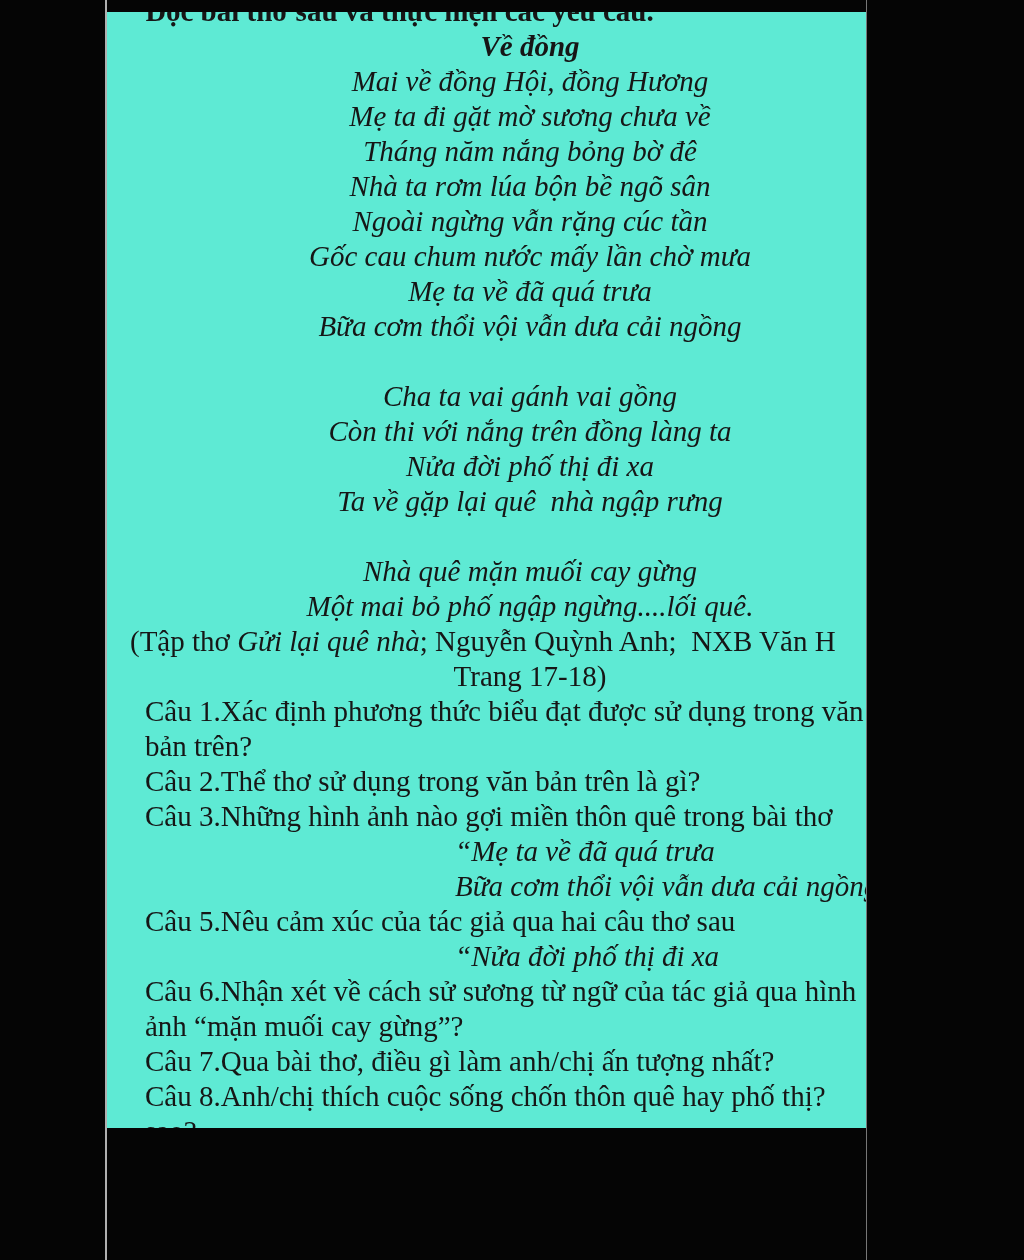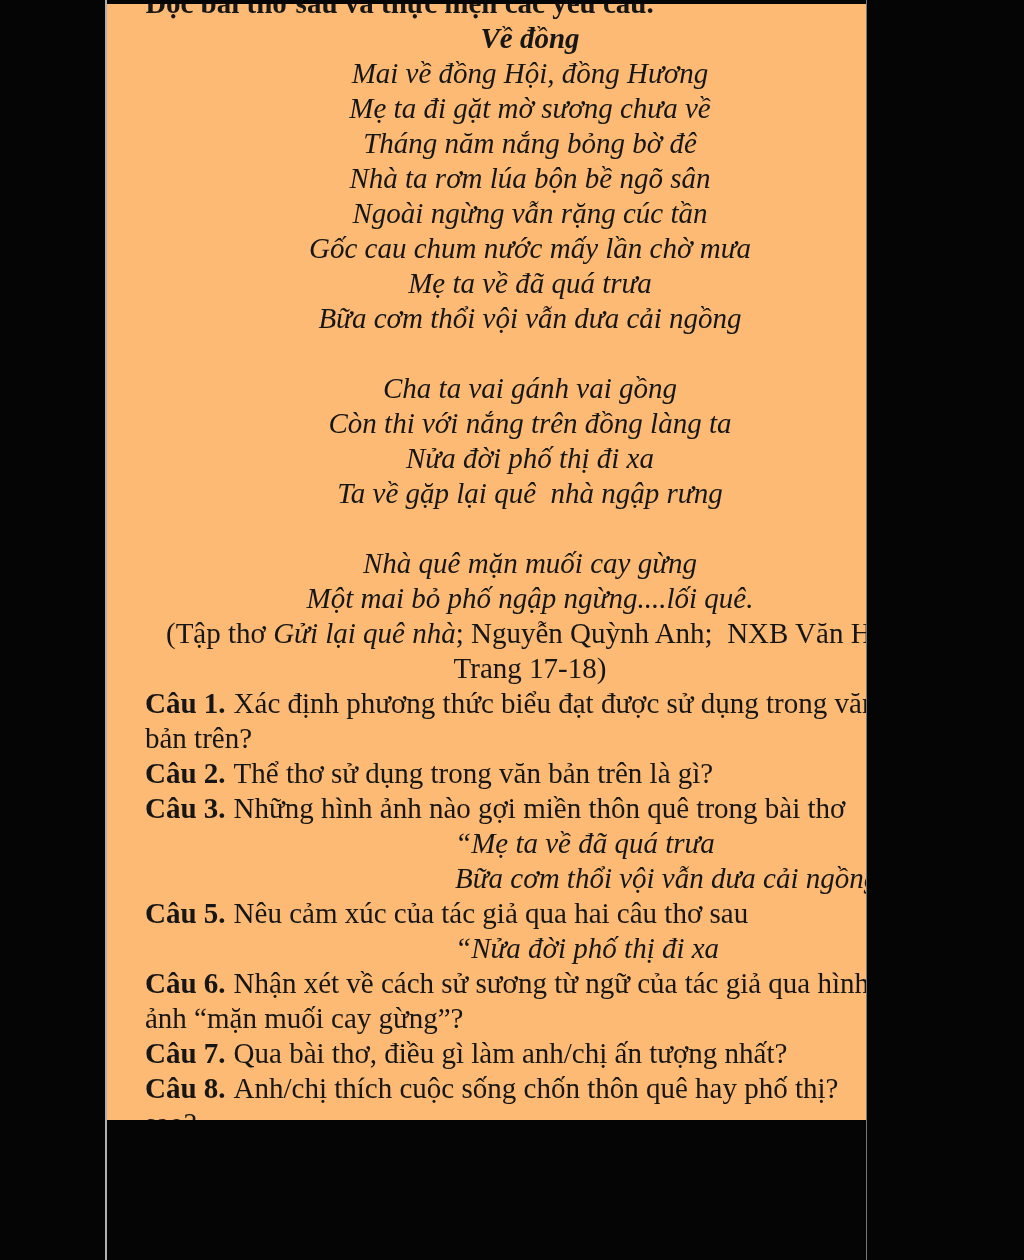--- a/index.html
+++ b/index.html
@@ -11,44 +11,44 @@
     width: 1024px;
     height: 1260px;
     position: relative;
     overflow: hidden;
     font-family: "Liberation Serif", "DejaVu Serif", serif;
     color: #161616;
   }
   .paper {
     position: absolute;
     left: 106px;
-    top: 4px;
+    top: 12px;
     width: 848px;
     height: 1116px;
-    background: #fdba74;
+    background: #5eead4;
     overflow: hidden;
     z-index: 1;
   }
   .content {
     margin-top: -18px;
   }
   .ln {
     font-size: 29px;
     line-height: 35px;
     white-space: pre;
   }
   .gap { height: 35px; }
   .center { text-align: center; }
   .indent { padding-left: 39px; }
-  .cite { padding-left: 24px; margin-left: 36px; }
+  .cite { padding-left: 24px; }
   .quote-line { padding-left: 349px; font-style: italic; }
   .it { font-style: italic; }
   .b  { font-weight: bold; }
   .ttl { font-weight: bold; font-style: italic; }
-  .qlabel { font-weight: bold; margin-right: 8px; }
+  .qlabel { font-weight: normal; }
   .bar {
     position: absolute;
     top: 0;
     height: 1260px;
     background: #050505;
     z-index: 10;
   }
   .bar-left {
     left: 0;
     width: 105px;

